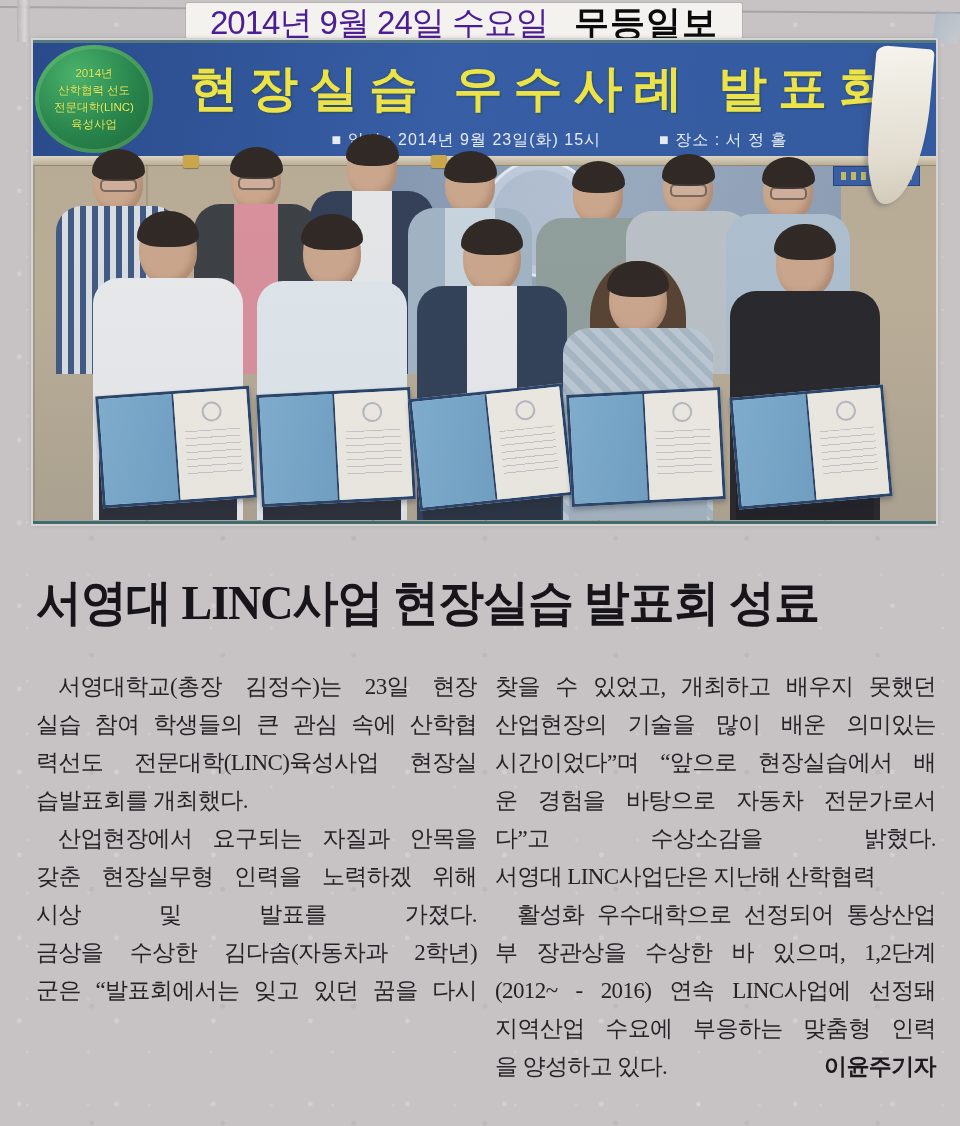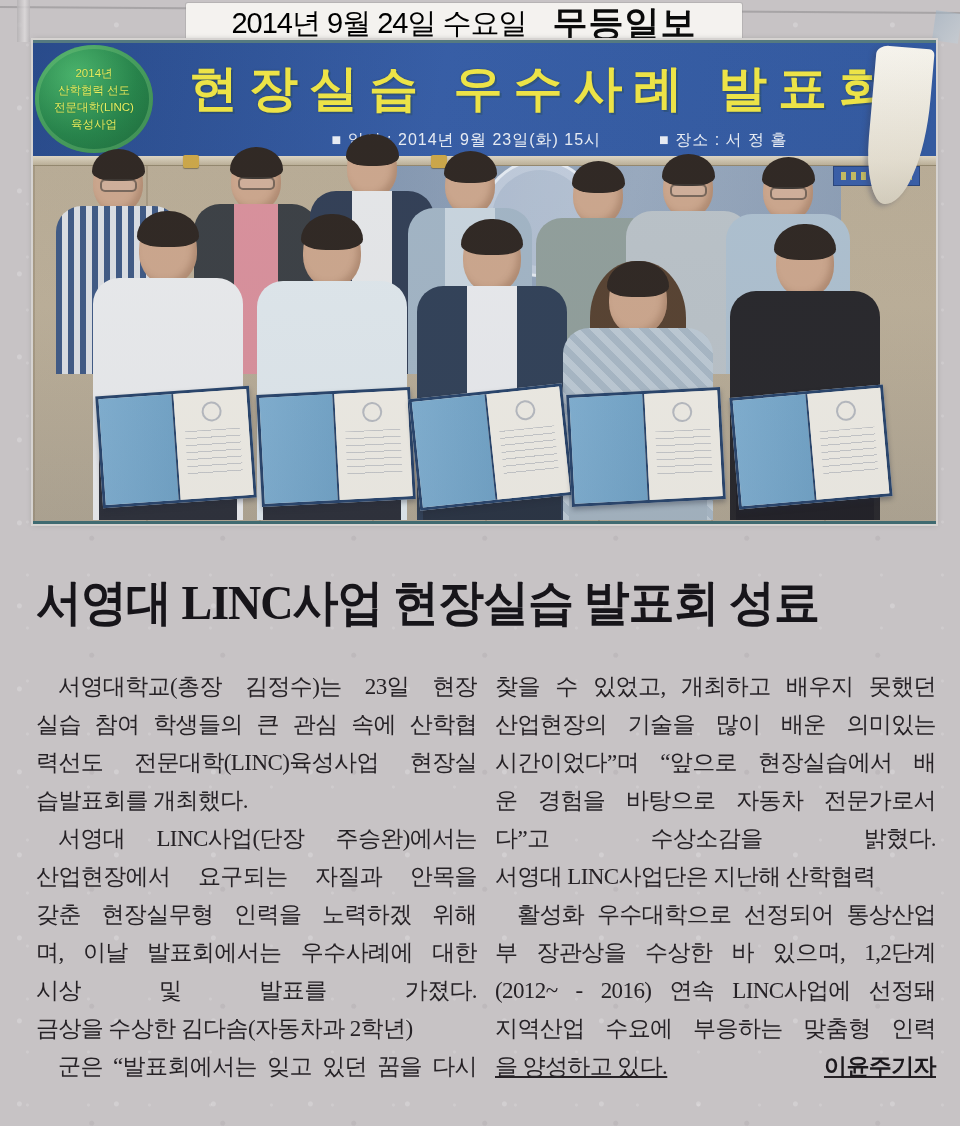--- a/index.html
+++ b/index.html
@@ -20,21 +20,21 @@
   .fold-left{position:absolute;top:0;left:17px;width:13px;height:42px;background:linear-gradient(90deg,#b4b1b3,#dedbdc 60%,#b9b6b8);opacity:.8;}
   .corner-right{position:absolute;top:12px;right:0;width:26px;height:30px;background:linear-gradient(120deg,#9fb4c6,#c3cfd8);opacity:.55;transform:rotate(8deg);}
 
   
   .masthead-strip{
     position:absolute;left:186px;top:3px;width:556px;height:41px;
     background:#f4f2ef;border-radius:2px;
     display:flex;align-items:center;justify-content:center;gap:26px;
     box-shadow:0 0 0 1px rgba(130,130,130,.25);
   }
-  .issue-date{font-size:29px;color:#000000;letter-spacing:-1px;font-weight:500;white-space:nowrap;}
+  .issue-date{font-size:33px;color:#4c1d95;letter-spacing:-1px;font-weight:500;white-space:nowrap;}
   .masthead{font-size:35px;color:#0b0b0b;font-weight:800;letter-spacing:1px;white-space:nowrap;}
 
   
   .photo{
     position:absolute;left:33px;top:40px;width:903px;height:478px;overflow:hidden;
     background:linear-gradient(#b2a58e 0%,#b8ab93 55%,#aaa08c 100%);
     border-top:3px solid #557a80;border-bottom:3px solid #3f6a70;
     box-shadow:0 0 0 2px #d6d3d1, 0 0 6px rgba(80,80,80,.4);
   }
   .photo::before{ 
@@ -135,21 +135,21 @@
     font-family:Liberation Serif, serif;
     font-size:23px;line-height:38px;color:#262226;letter-spacing:-.6px;
     white-space:nowrap;text-align:justify;text-align-last:justify;overflow:hidden;
   }
   .col-left .line:nth-child(1),.col-left .line:nth-child(5),.col-left .line:nth-child(11){text-indent:22px;}
   .col-right .lines .line:nth-child(7){text-indent:22px;}
   .col-left .line:nth-child(4),.col-left .line:nth-child(10){text-align-last:left;}
   .col-right .lines .line:nth-child(6){text-align-last:left;}
   .last-row{display:flex;justify-content:space-between;align-items:baseline;
     font-family:"Liberation Serif","DejaVu Serif",serif;
-    font-size:23px;line-height:38px;color:#262226;letter-spacing:-.6px;white-space:nowrap;text-decoration:underline;}
+    font-size:23px;line-height:38px;color:#262226;letter-spacing:-.6px;white-space:nowrap;}
   .byline{font-weight:700;color:#1c191d;}
 </style>
 </head>
 <body>
 
 <div class="page">
 
   <div class="hairline"></div>
   <div class="fold-left"></div>
   <div class="corner-right"></div>
@@ -272,24 +272,22 @@
   </div>
 
   <h1 class="headline">서영대 LINC사업 현장실습 발표회 성료</h1>
 
   <div class="cols">
     <div class="col col-left">
         <div class="line">서영대학교(총장 김정수)는 23일 현장</div>
         <div class="line">실습 참여 학생들의 큰 관심 속에 산학협</div>
         <div class="line">력선도 전문대학(LINC)육성사업 현장실</div>
         <div class="line">습발표회를 개최했다.</div>
-        <div class="line">서영대 LINC사업(단장 주승완)에서는</div>
         <div class="line">산업현장에서 요구되는 자질과 안목을</div>
         <div class="line">갖춘 현장실무형 인력을 노력하겠 위해</div>
-        <div class="line">며, 이날 발표회에서는 우수사례에 대한</div>
         <div class="line">시상 및 발표를 가졌다.</div>
         <div class="line">금상을 수상한 김다솜(자동차과 2학년)</div>
         <div class="line">군은 “발표회에서는 잊고 있던 꿈을 다시</div>
       </div>
     <div class="col col-right">
       <div class="lines">
           <div class="line">찾을 수 있었고, 개최하고 배우지 못했던</div>
           <div class="line">산업현장의 기술을 많이 배운 의미있는</div>
           <div class="line">시간이었다”며 “앞으로 현장실습에서 배</div>
           <div class="line">운 경험을 바탕으로 자동차 전문가로서</div>

